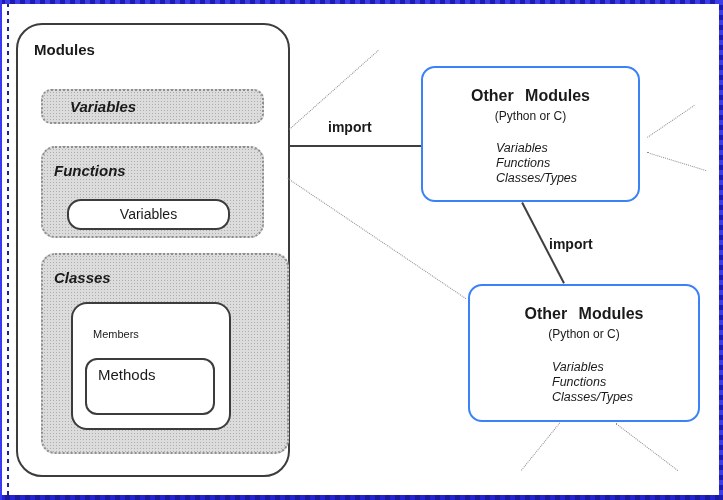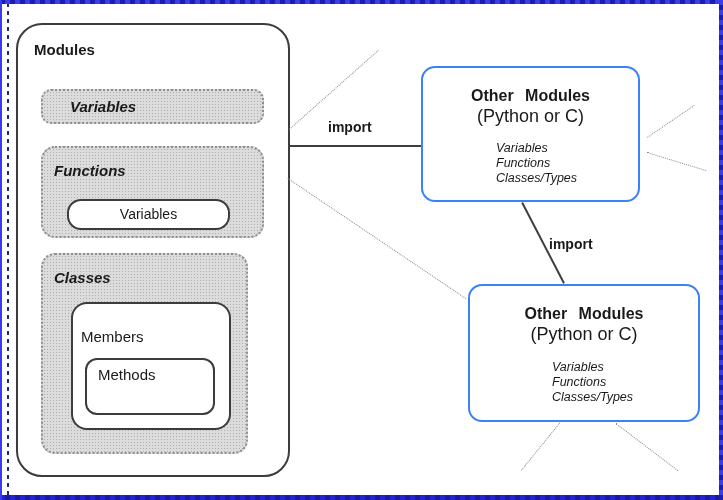--- a/index.html
+++ b/index.html
@@ -25,21 +25,21 @@
   .stipple  { background-color:#dcdcdc;
               background-image:radial-gradient(#aeaeae 0.8px, transparent 0.9px);
               background-size:3px 3px;
               border:2px dotted #8f8f8f; border-radius:10px; }
 
   
   .t-modules   { font-size:15px; font-weight:bold; }
   .t-section   { font-size:15px; font-weight:bold; font-style:italic; }
   .t-plain     { font-size:14px; }
   .om-title    { font-size:16px; font-weight:bold; word-spacing:7px; line-height:21px; }
-  .om-sub      { font-size:18px; line-height:21px;text-align:center; }
+  .om-sub      { font-size:12px; line-height:21px;text-align:center; }
   .om-list     { font-size:12.5px; font-style:italic; line-height:15px; text-align:left; }
   .t-import    { font-size:14px; font-weight:bold; }
 
   
   .edge   { border-top:2px solid #3f3f3f; transform-origin:0 0; height:0; }
   .dotted { border-top:1px dotted #8c8c8c; transform-origin:0 0; height:0; }
 </style>
 </head>
 <body>
 
@@ -59,25 +59,25 @@
       <div class="abs t-section" style="left:27px; top:7px;">Variables</div>
     </div>
 
     <div class="abs stipple" style="left:23px; top:121px; width:223px; height:92px; border-radius:14px;">
       <div class="abs t-section" style="left:11px; top:14px;">Functions</div>
       <div class="abs whitebox" style="left:24px; top:51px; width:163px; height:31px; text-align:center;">
         <div class="t-plain" style="line-height:27px;">Variables</div>
       </div>
     </div>
 
-    <div class="abs stipple" style="left:23px; top:228px; width:207px; height:201px; border-radius:14px;">
+    <div class="abs stipple" style="left:23px; top:228px; width:248px; height:201px; border-radius:14px;">
       <div class="abs t-section" style="left:11px; top:14px;">Classes</div>
 
       <div class="abs whitebox" style="left:28px; top:47px; width:160px; height:128px; border-radius:16px;">
-        <div class="abs t-plain" style="left:8px; top:24px; font-size:15px;">Members</div>
+        <div class="abs t-plain" style="left:20px; top:24px; font-size:11px;">Members</div>
 
         <div class="abs whitebox" style="left:12px; top:54px; width:130px; height:57px; border-radius:12px;">
           <div class="abs t-plain" style="left:11px; top:6px; font-size:15px;">Methods</div>
         </div>
       </div>
     </div>
   </div>
 
   <div class="abs ombox" style="left:421px; top:66px; width:219px; height:136px; padding-top:17px;">
     <div class="om-title">Other Modules</div>

